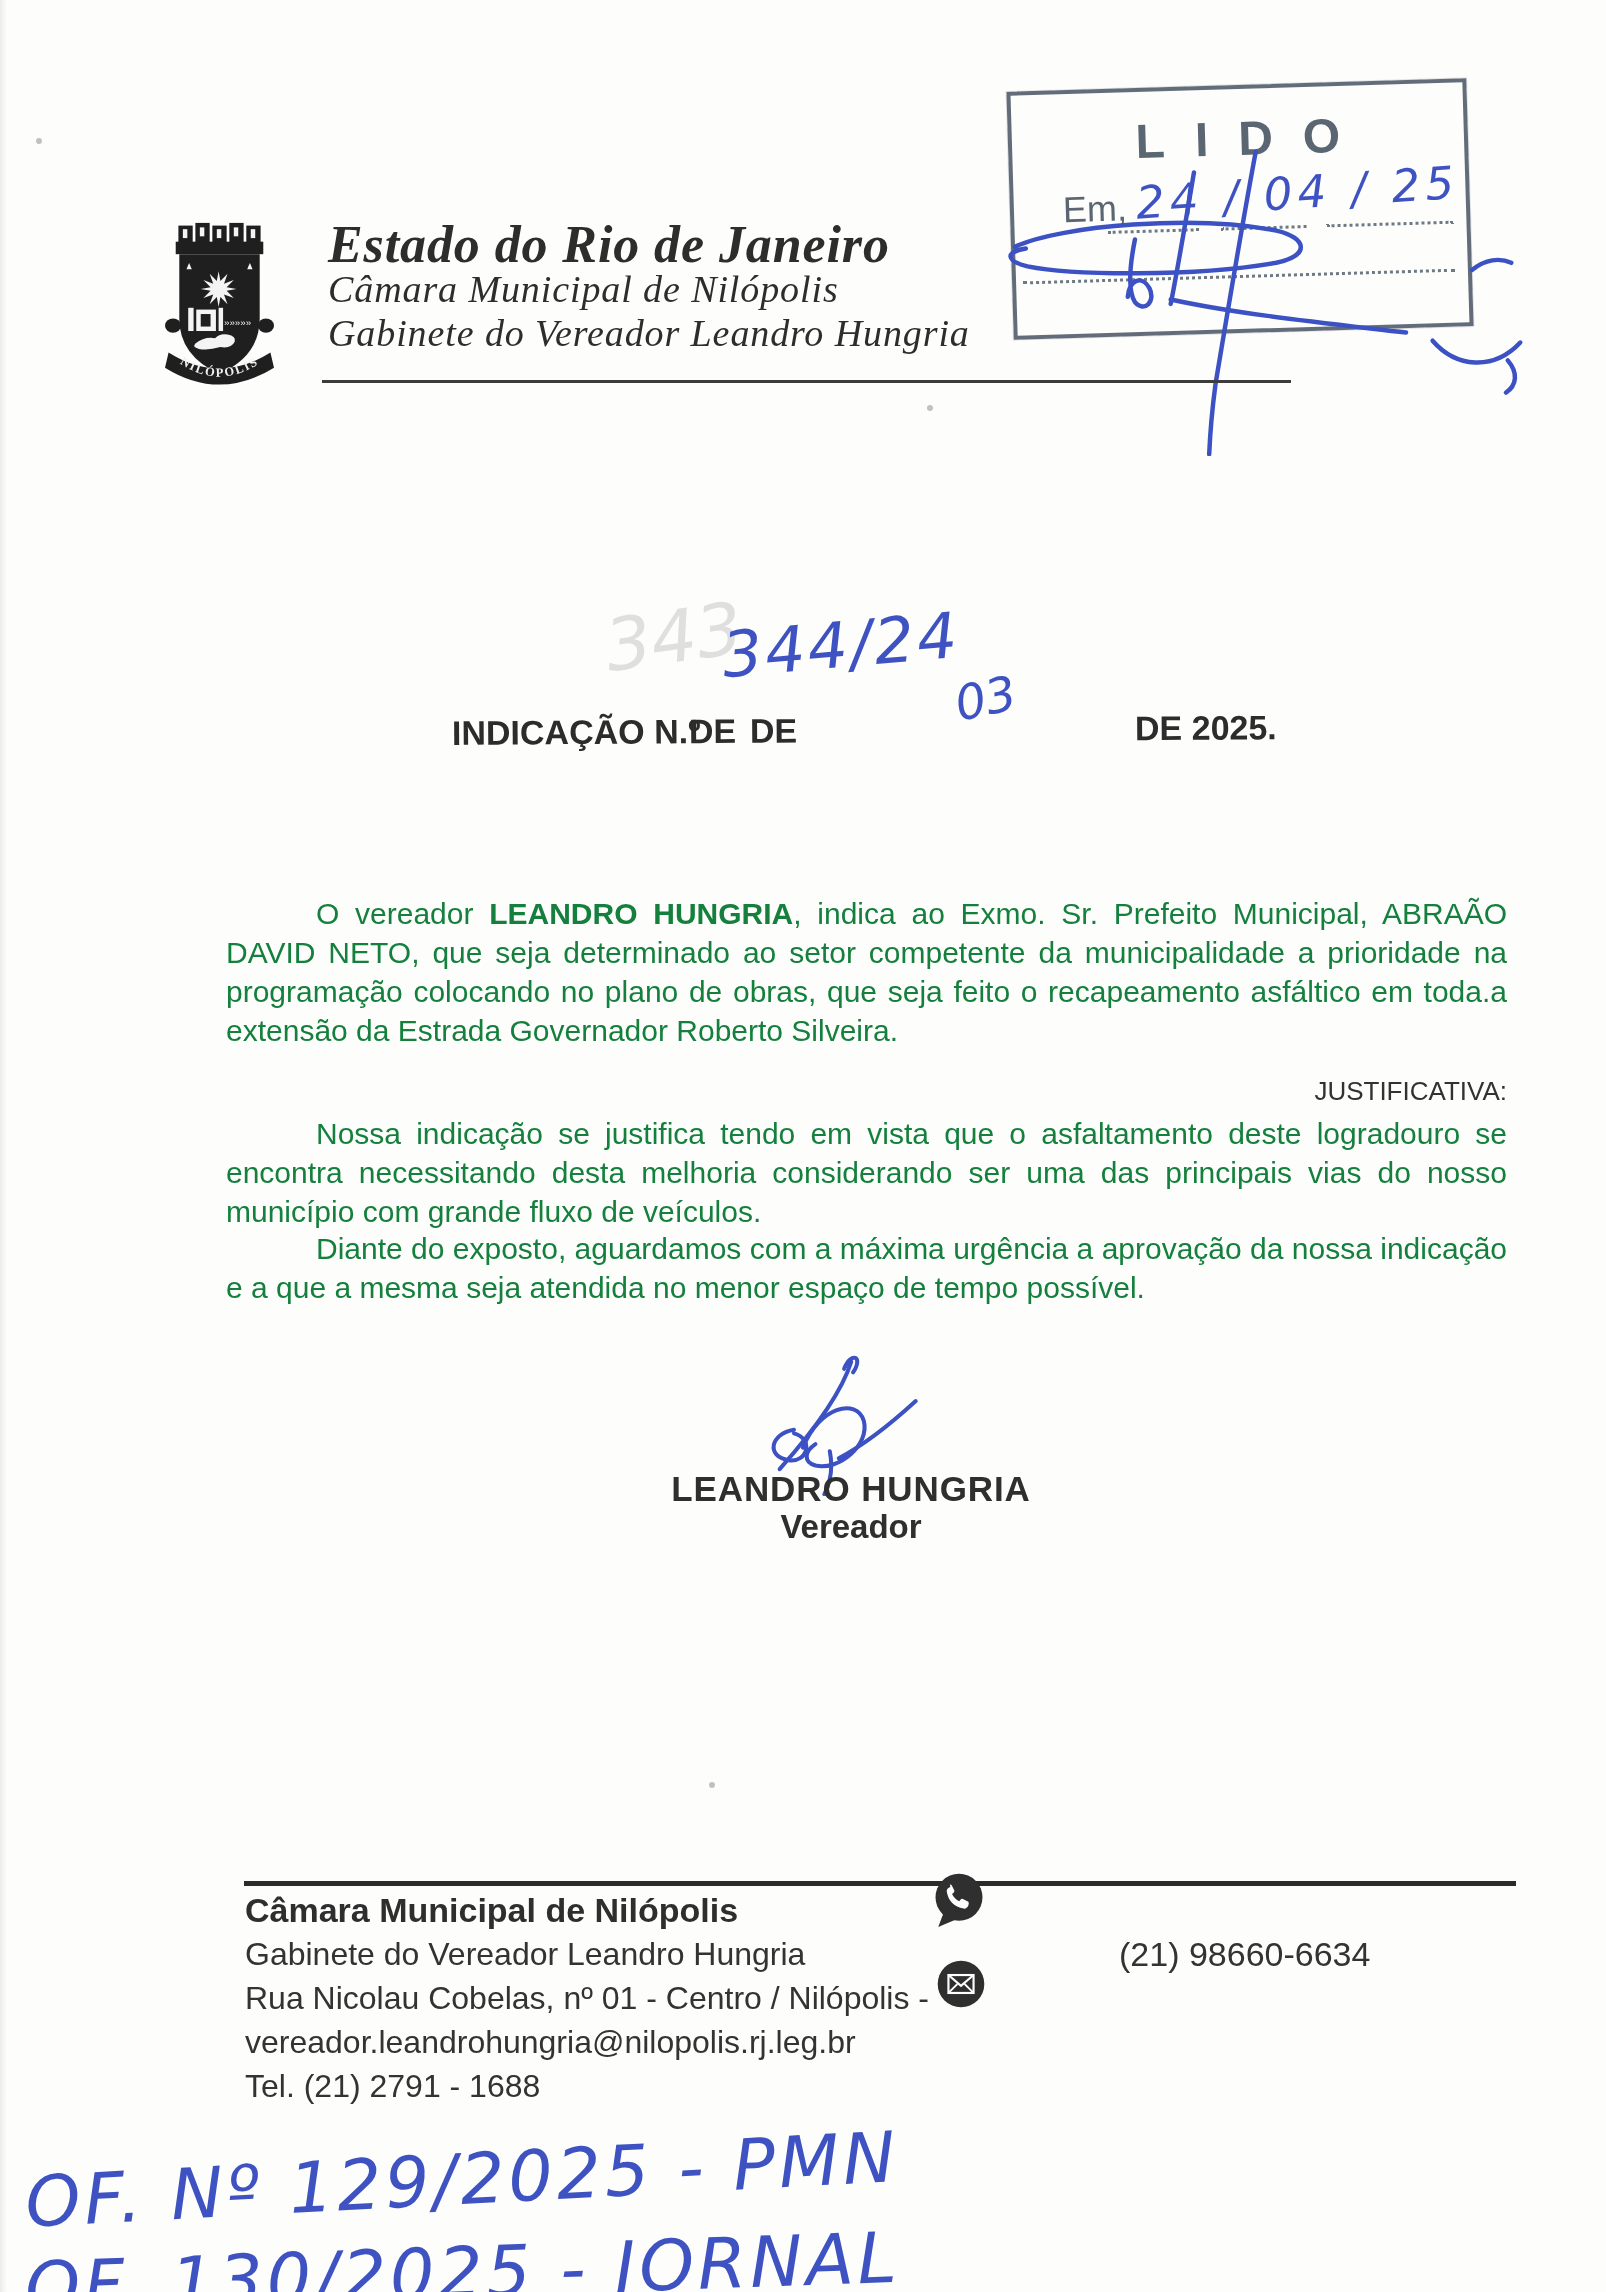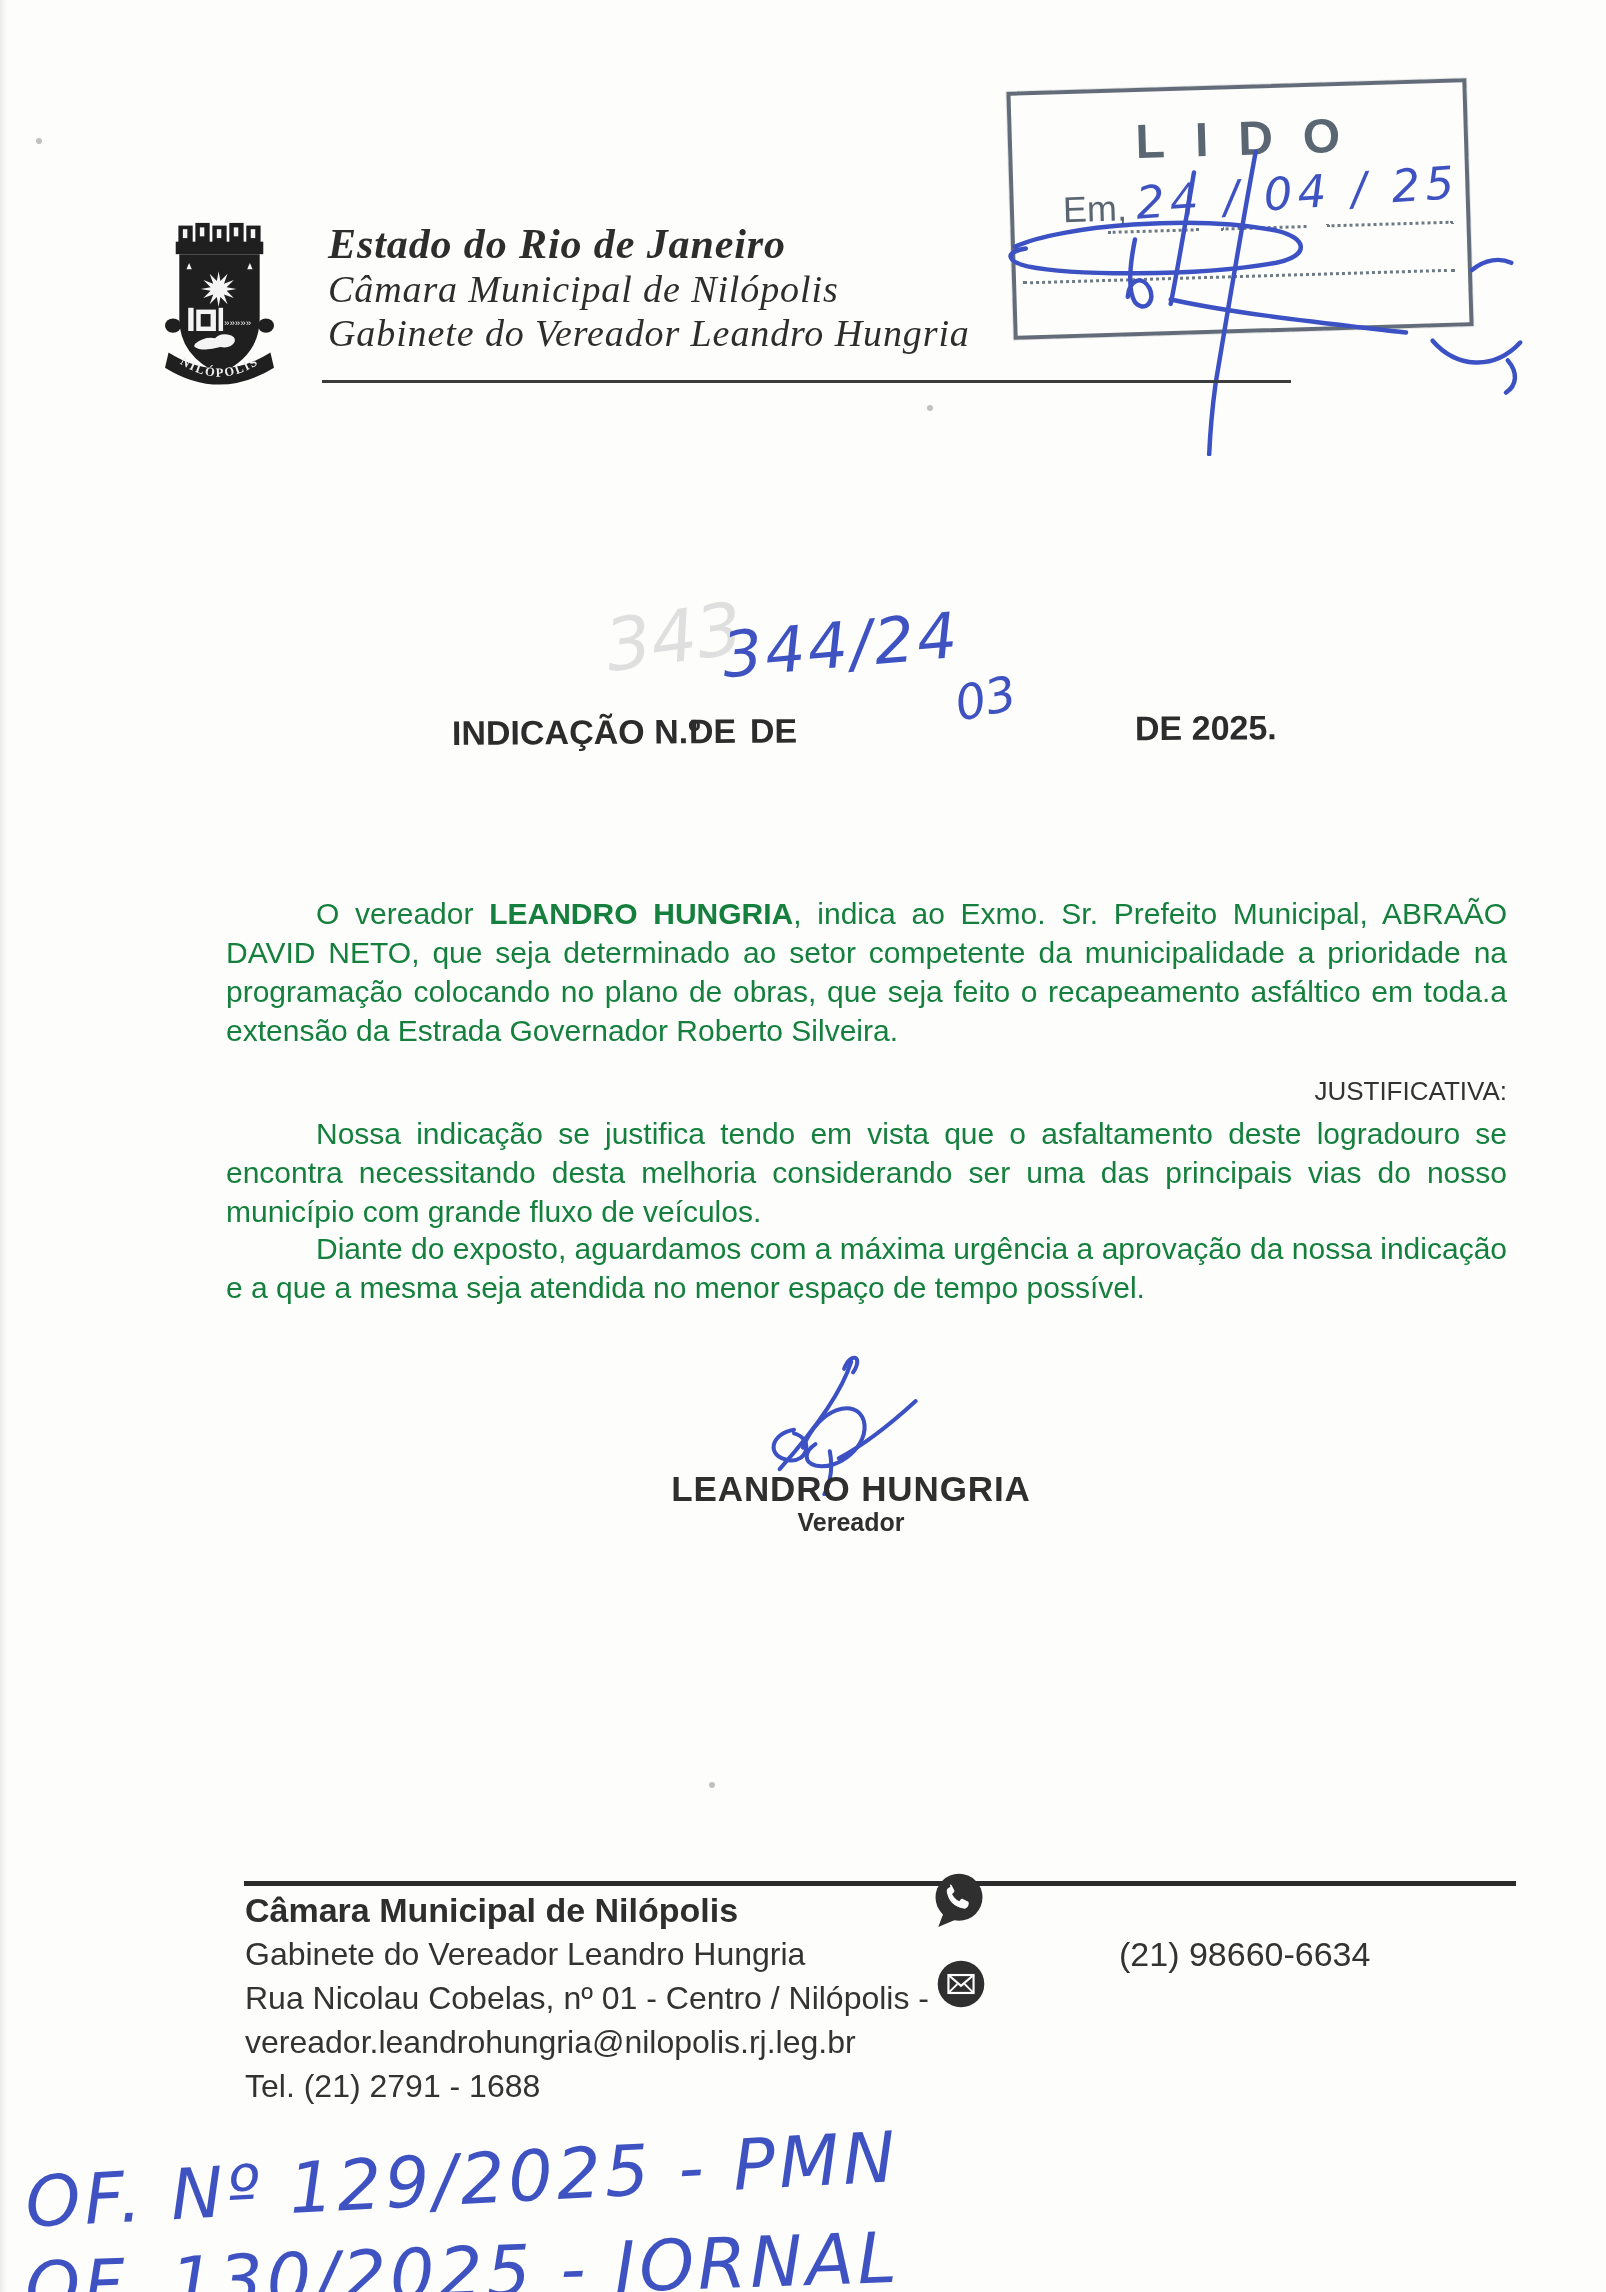--- a/index.html
+++ b/index.html
@@ -25,21 +25,21 @@
   .dl2{left:206px;top:138px;width:86px;}
   .dl3{left:312px;top:138px;width:127px;}
   .dl4{left:7.2px;top:186px;width:432px;}
 
   .pen{stroke:#3b51c4;fill:none;stroke-linecap:round;stroke-linejoin:round;}
 
   
   .crest{position:absolute;left:165px;top:220px;}
   .header-text{position:absolute;left:328px;top:222px;font-family:"Liberation Serif",serif;
          font-style:italic;color:#2d2d2d;}
-  .h1{font-size:42px;font-weight:bold;line-height:45px;letter-spacing:0.9px;}
+  .h1{font-size:52px;font-weight:bold;line-height:45px;letter-spacing:0.9px;}
   .h2,.h3{font-size:38px;line-height:44px;letter-spacing:0.9px;}
   .header-rule{position:absolute;left:322px;top:380px;width:969px;height:2.7px;background:#3c3c3c;}
 
   
   .handwrite{font-family:"DejaVu Sans",sans-serif;font-style:italic;color:#3e53c1;}
   .ghost-num{position:absolute;left:605px;top:595px;font-size:72px;color:#dadada;
          transform:rotate(-8deg);opacity:.85;}
   .hw-num{position:absolute;left:722px;top:609px;font-size:63px;letter-spacing:2.7px;
          transform:rotate(-5deg);}
   .hw-code{position:absolute;left:955px;top:670px;font-size:48px;transform:rotate(-12deg);}
@@ -57,21 +57,21 @@
   .just-head{position:absolute;left:226px;top:1076px;width:1281px;text-align:right;
          font-size:26px;color:#323232;}
   .p2{top:1114px;}
   .p3{top:1229px;}
 
   
   .sig-main{position:absolute;left:751px;top:1342px;}
   .sig-name{position:absolute;left:627px;top:1469px;width:448px;text-align:center;
          font-weight:bold;font-size:35px;letter-spacing:0.9px;color:#2f2f2f;}
   .sig-role{position:absolute;left:627px;top:1508px;width:448px;text-align:center;
-         font-weight:bold;font-size:25px;color:#2f2f2f;}
+         font-weight:bold;font-size:33px;color:#2f2f2f;}
 
   
   .footer-rule{position:absolute;left:244px;top:1881px;width:1272px;height:5.4px;background:#2b2b2b;}
   .fline{position:absolute;left:245px;font-size:32px;color:#333;white-space:nowrap;}
   .f-org{top:1891px;font-size:34px;font-weight:bold;color:#2e2e2e;}
   .f-office{top:1936px;}
   .f-address{top:1980px;}
   .f-email{top:2024px;text-align:center;}
   .f-tel{top:2068px;}
   .wa-icon{position:absolute;left:931px;top:1872px;}

